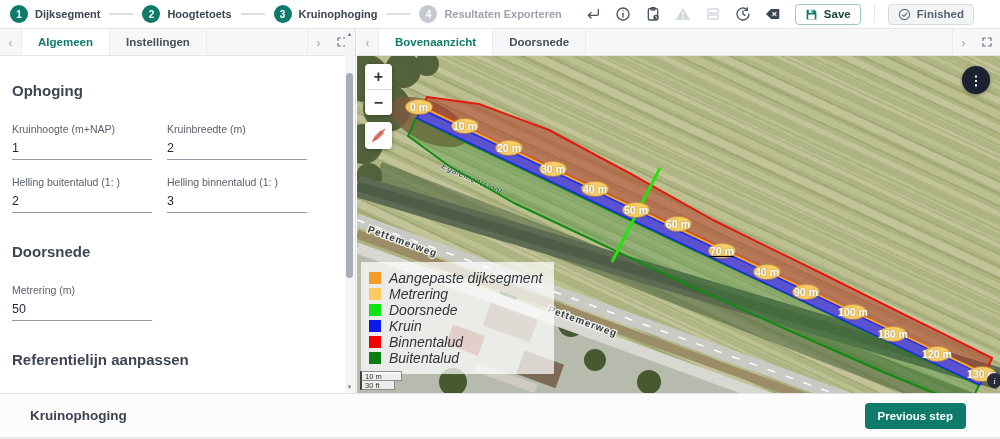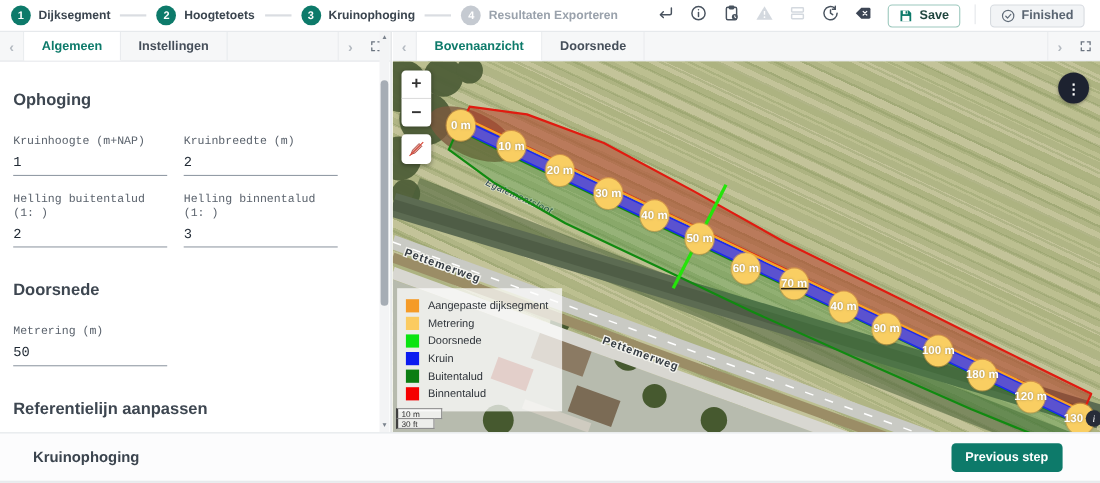--- a/index.html
+++ b/index.html
@@ -11,21 +11,21 @@
             border-bottom:1px solid #e4e7ea; display:flex; align-items:center; z-index:30; }
   .stepper { display:flex; align-items:center; padding-left:10px; }
   .step { display:flex; align-items:center; gap:7px; }
   .step-circle { width:18px; height:18px; border-radius:50%; background:#0d7a6a; color:#fff;
                  font-size:10px; font-weight:bold; display:flex; align-items:center; justify-content:center; }
   .step-label { font-size:11px; font-weight:bold; color:#3b454f; white-space:nowrap; }
   .step.disabled .step-circle { background:#c5cad1; }
   .step.disabled .step-label { color:#9aa2ac; }
   .connector { width:24px; height:2px; background:#dadde2; margin:0 9px; }
 
-  .toolbar { margin-left:auto; display:flex; align-items:flex-start; gap:13px; padding-right:12px; }
+  .toolbar { margin-left:auto; display:flex; align-items:center; gap:13px; padding-right:24px; }
   .tb-icon { width:17px; height:17px; color:#49535f; display:flex; align-items:center; justify-content:center; }
   .tb-icon svg { width:16px; height:16px; }
   .tb-icon.disabled { color:#d4d9df; }
   .tb-sep { width:1px; height:18px; background:#e4e7ea; }
   .btn-save { display:flex; align-items:center; gap:6px; border:1px solid #9cc8bd; background:#fff;
               border-radius:4px; padding:3px 9px; font-size:11.5px; font-weight:bold; color:#20453e; cursor:pointer; }
   .btn-finished { display:flex; align-items:center; gap:6px; border:1px solid #d7dbe0; background:#f2f4f6;
               border-radius:4px; padding:3px 9px; font-size:11.5px; font-weight:bold; color:#596471; margin-right:2px; }
 
   
@@ -39,50 +39,50 @@
                  border-right:1px solid #e9ebee; font-size:13px; }
   .tab { display:flex; align-items:center; padding:0 16px; color:#464f5a; border-right:1px solid #e9ebee; }
   .tab.active { background:#fff; color:#0d7a6a; }
   .tab-spacer { flex:1; }
   .fs-btn { width:26px; display:flex; align-items:center; justify-content:center; color:#6b7480; }
   .fs-btn svg { width:12px; height:12px; }
 
   
   .left-content { padding:26px 40px 0 12px; }
   .section-h { font-size:15px; font-weight:bold; color:#3d4650; margin-bottom:24px; }
-  .field-grid { display:grid; grid-template-columns:140px 140px; column-gap:15px; row-gap:16px; margin-bottom:30px;font-family:Liberation Mono, monospace; }
+  .field-grid { display:grid; grid-template-columns:140px 140px; column-gap:15px; row-gap:16px; margin-bottom:30px; }
   .field-label { font-size:10.5px; color:#5a626c; margin-bottom:6px; }
   .field-value { font-size:12.5px; color:#1f2833; border-bottom:1px solid #939ca6; padding-bottom:4px; }
 
   
   .scrollbar { position:absolute; top:0; right:1px; width:9px; bottom:0; background:#f3f4f5; z-index:5; }
   .scroll-arrow { width:9px; height:10px; font-size:6px; color:#7a828c; text-align:center; line-height:10px; }
   .scroll-thumb { position:absolute; top:44px; left:1px; width:7px; height:205px; background:#a6adb5; border-radius:4px; }
   .scroll-arrow.down { position:absolute; bottom:1px; }
 
   
   .map { position:absolute; top:27px; left:0; right:0; bottom:0; overflow:hidden; cursor:grab;
          background-color:#b5b98a;
          background-image:
            repeating-linear-gradient(25deg, rgba(110,130,70,0.22) 0 2px, rgba(0,0,0,0) 2px 11px),
            repeating-linear-gradient(25deg, #bcbf90 0 7px, #adb381 7px 13px, #c3c399 13px 20px, #b0b585 20px 26px);
        }
   .map svg.map-art { position:absolute; top:0; left:0; }
 
-  .marker { position:absolute; width:26px; height:28px; border-radius:50%; background:#f9ce62;
+  .marker { position:absolute; width:26px; height:14px; border-radius:50%; background:#f9ce62;
             box-shadow:0 0 0 1px rgba(235,170,70,.55), 0 1px 2px rgba(0,0,0,.2);
             display:flex; align-items:center; justify-content:center; }
   .marker span { color:#fff; font-size:10.5px; font-weight:bold; white-space:nowrap;
                  text-shadow:0 0 2px rgba(80,80,80,.6); }
 
   .legend { position:absolute; left:4px; bottom:19px; background:rgba(255,255,255,0.72);
             padding:8px 12px 8px 8px; z-index:10; }
   .legend-row { display:flex; align-items:center; gap:8px; height:16px; }
   .legend-swatch { width:12px; height:12px; flex:0 0 12px; }
-  .legend-label { font-size:10px; color:#2f343a; white-space:nowrap; }
+  .legend-label { font-size:14px; color:#2f343a; white-space:nowrap;font-style:italic; }
 
   .scalebar { position:absolute; left:3px; bottom:3px; z-index:11; }
   .scale-box { background:rgba(255,255,255,0.75); border:1px solid #8d8d8d; border-left:2px solid #3f3f3f;
                font-size:7.5px; color:#333; padding:0 3px; height:10px; line-height:9px; }
   .scale-box.m { width:42px; }
   .scale-box.ft { width:35px; margin-top:-1px; }
 
   .zoom-ctl { position:absolute; left:8px; top:8px; width:27px; background:#fff; border-radius:4px;
               box-shadow:0 1px 4px rgba(0,0,0,.3); z-index:12; overflow:hidden; }
   .zoom-btn { height:25px; display:flex; align-items:center; justify-content:center; font-size:16px;
@@ -339,21 +339,21 @@
         </div>
         <div class="marker" style="left: 183px; top: 106px;">
           <span>30 m</span>
         </div>
         <div class="marker" style="left: 225px; top: 126px;">
           <span>40 m</span>
         </div>
         <div class="marker" style="left: 266px; top: 147px;">
           <span>50 m</span>
         </div>
-        <div class="marker" style="left: 308px; top: 174px; align-items: center;">
+        <div class="marker" style="left: 308px; top: 161px; align-items: center;">
           <span>60 m</span>
         </div>
         <div class="marker" style="left: 352px; top: 188px; text-decoration: underline;">
           <span>70 m</span>
         </div>
         <div class="marker" style="left: 397px; top: 209px;">
           <span>40 m</span>
         </div>
         <div class="marker" style="left: 436px; top: 229px;">
           <span>90 m</span>
@@ -397,26 +397,26 @@
         </div>
         <div class="legend-row">
           <div class="legend-swatch" style="background: rgb(10, 228, 16);"></div>
           <div class="legend-label">Doorsnede</div>
         </div>
         <div class="legend-row">
           <div class="legend-swatch" style="background: rgb(11, 27, 240);"></div>
           <div class="legend-label">Kruin</div>
         </div>
         <div class="legend-row">
+          <div class="legend-swatch" style="background: rgb(245, 0, 0);"></div>
+          <div class="legend-label">Binnentalud</div>
+        </div>
+        <div class="legend-row">
           <div class="legend-swatch" style="background: rgb(11, 125, 18);"></div>
           <div class="legend-label">Buitentalud</div>
-        </div>
-        <div class="legend-row">
-          <div class="legend-swatch" style="background: rgb(245, 0, 0);"></div>
-          <div class="legend-label">Binnentalud</div>
         </div>
       </div>
 
     <div class="scalebar">
       <div class="scale-box m">10 m</div>
       <div class="scale-box ft">30 ft</div>
     </div>
   </div>
 </div>
 

